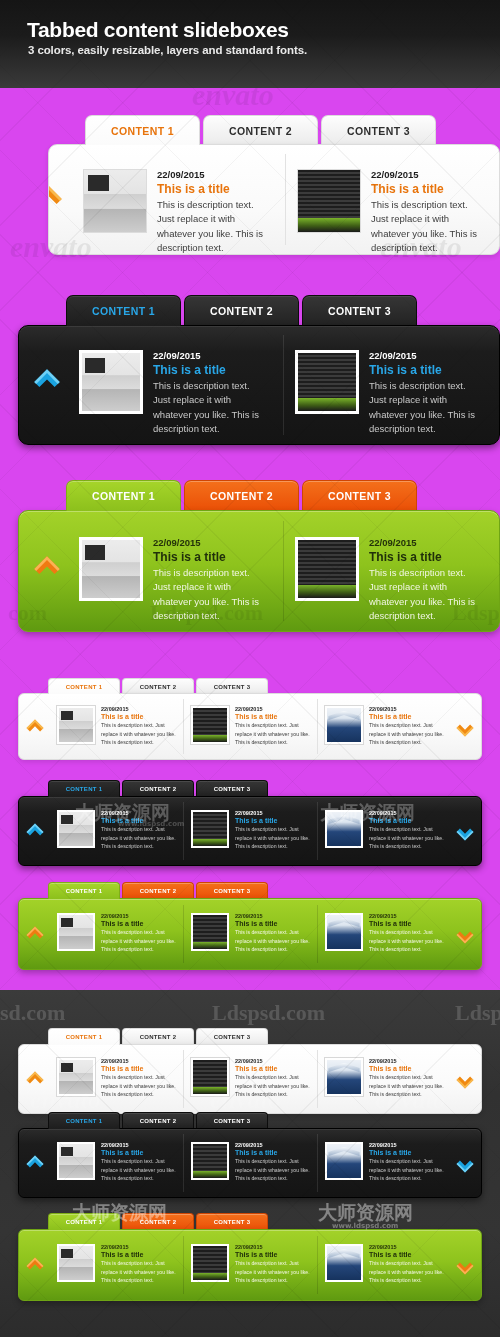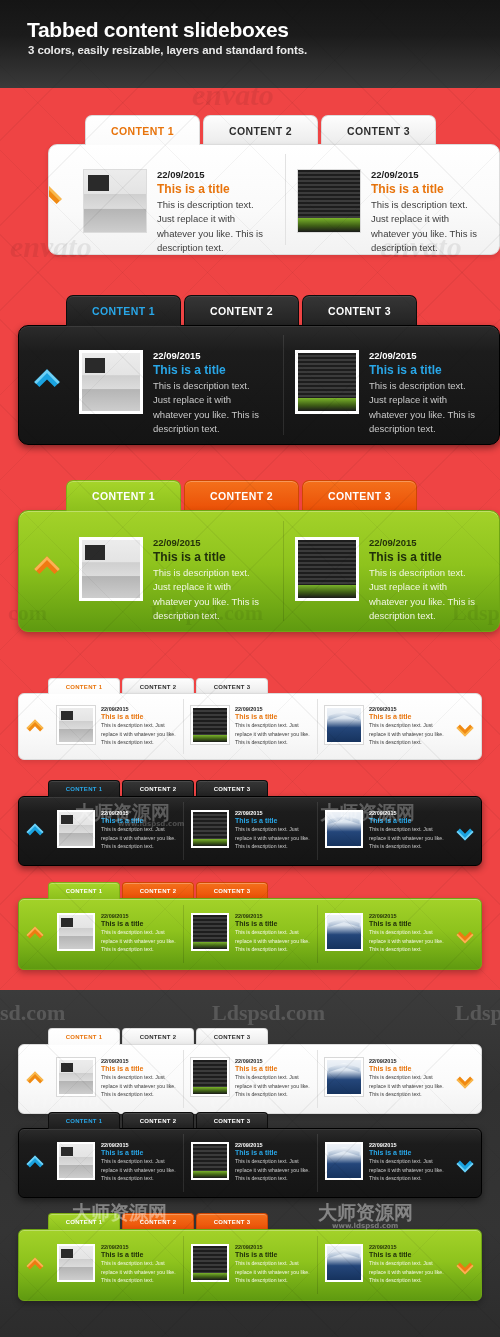--- a/index.html
+++ b/index.html
@@ -2,21 +2,21 @@
 <html><head>
 <meta charset="utf-8">
 <style>
   * { box-sizing: border-box; margin: 0; padding: 0; }
   html, body {
     width: 500px; height: 1337px;
     font-family: "Liberation Sans", sans-serif;
     background: #ffffff;
     overflow: hidden;
   }
-  .page { position: relative; width: 500px; height: 1337px; background:#ef4444; }
+  .page { position: relative; width: 500px; height: 1337px; background:#d946ef; }
 
   
   .wm-grid {
     position:absolute; inset:0; pointer-events:none; z-index:30;
     background-image:
       repeating-linear-gradient(45deg, transparent 0 59px, rgba(0,0,0,.045) 59px 60px),
       repeating-linear-gradient(-45deg, transparent 0 59px, rgba(0,0,0,.045) 59px 60px);
   }
   .wm-text {
     position:absolute; z-index:31; pointer-events:none;

